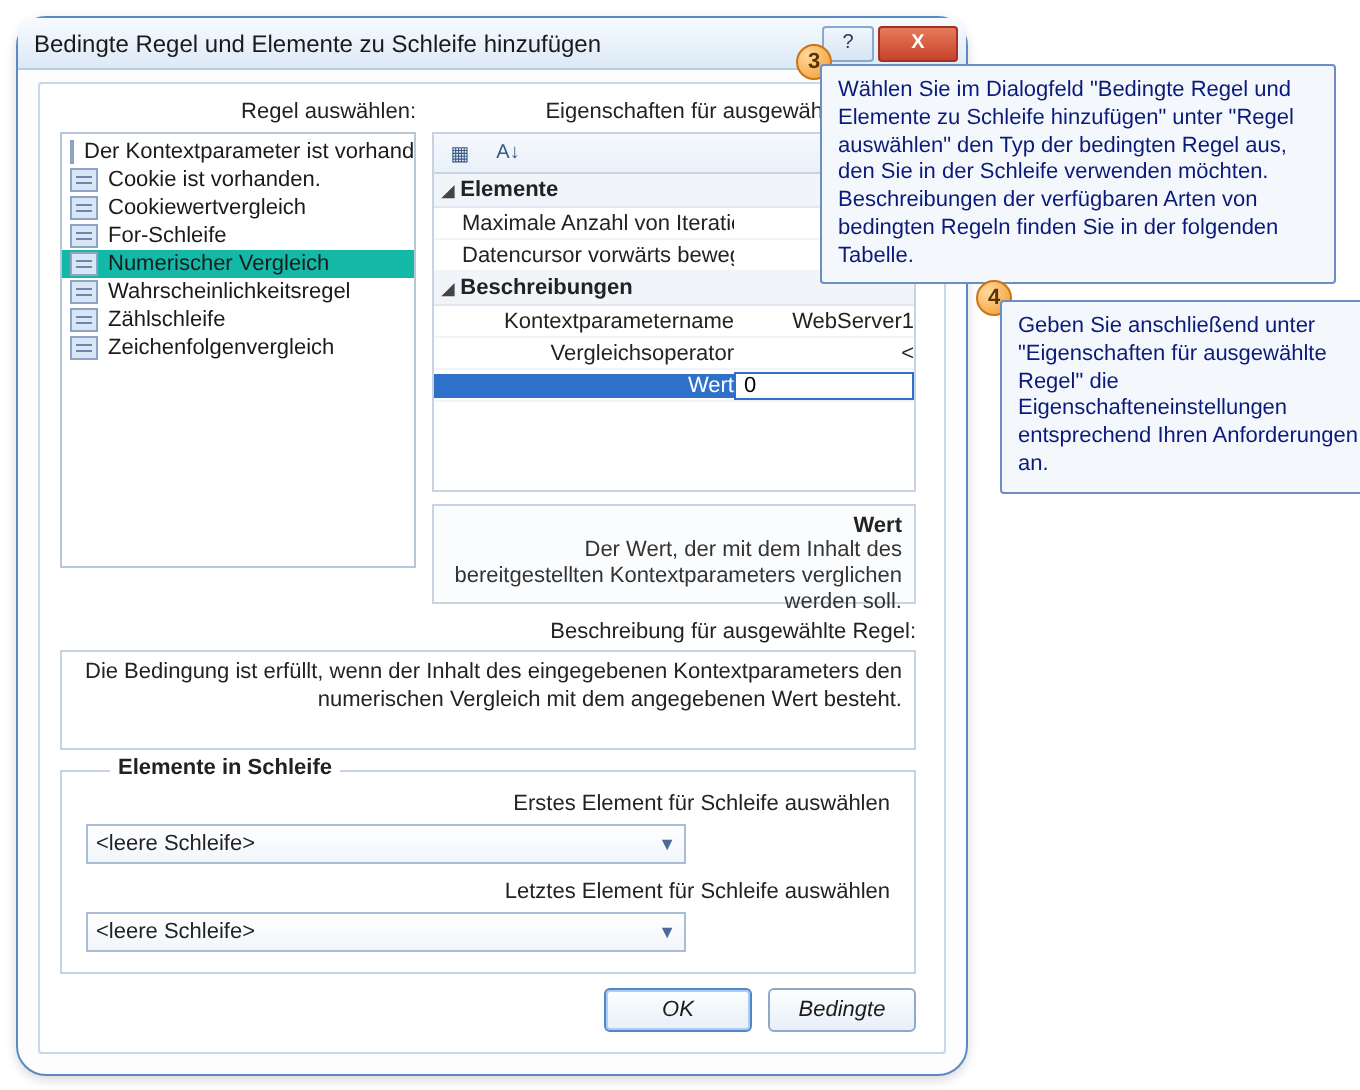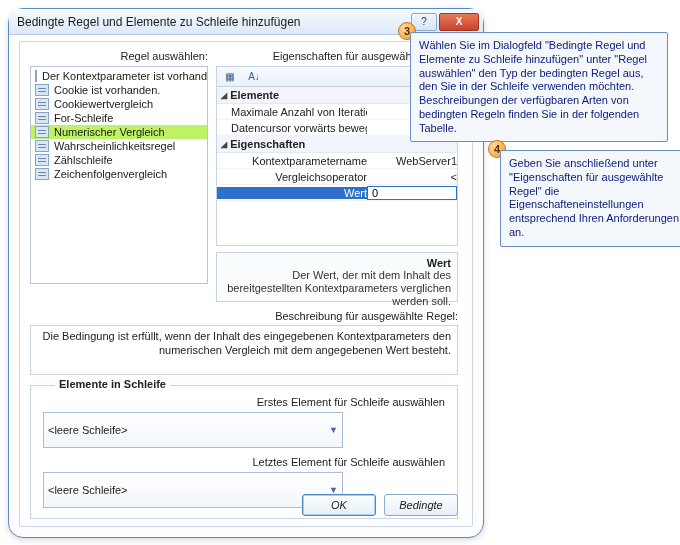--- a/index.html
+++ b/index.html
@@ -81,21 +81,21 @@
     padding: 2px 0;
     overflow: hidden;
   }
   .rule-item {
     display: flex; align-items: center;
     gap: 5px;
     padding: 1px 4px;
     white-space: nowrap;
     color: #1a1a1a;
   }
-  .rule-item.sel { background: #bef264; }
+  .rule-item.sel { background: #14b8a6; }
   .ri-icon {
     width: 14px; height: 12px;
     background: #d8e6f5;
     border: 1px solid #8aa4c2;
     position: relative;
   }
   .ri-icon::before, .ri-icon::after {
     content:""; position:absolute; left:2px; right:2px; height:1px; background:#6b88aa;
   }
   .ri-icon::before{top:3px} .ri-icon::after{top:6px}
@@ -179,21 +179,21 @@
     position: absolute;
     top: -8px; left: 24px;
     background: #fff;
     padding: 0 4px;
     color: #222;
     font-weight: bold;
   }
   .combo {
     margin-top: 2px;
     width: 300px;
-    height: 36px;
+    height: 20px;
     border: 1px solid #a9bdd6;
     background: linear-gradient(#fff,#f2f6fb);
     display: flex; align-items: center;
     padding: 0 4px;
     color: #222;
     justify-content: space-between;
   }
   .combo .chev { color:#4a6b97; font-size:9px; }
   .btnrow {
     position: absolute;
@@ -312,21 +312,21 @@
           <div class="pg-row">
             <div class="pg-name">Maximale Anzahl von Iterationen</div>
             <div class="pg-val"></div>
           </div>
           <div class="pg-row">
             <div class="pg-name">Datencursor vorwärts bewegen</div>
             <div class="pg-val">False</div>
           </div>
           <div class="pg-section">
               <span class="tri">◢</span>
-              <span>Eigenschaften</span>
+              <span>Beschreibungen</span>
             </div>
           <div class="pg-row">
             <div class="pg-name">Kontextparametername</div>
             <div class="pg-val">WebServer1</div>
           </div>
           <div class="pg-row">
             <div class="pg-name">Vergleichsoperator</div>
             <div class="pg-val">&lt;</div>
           </div>
           <div class="pg-row sel">

